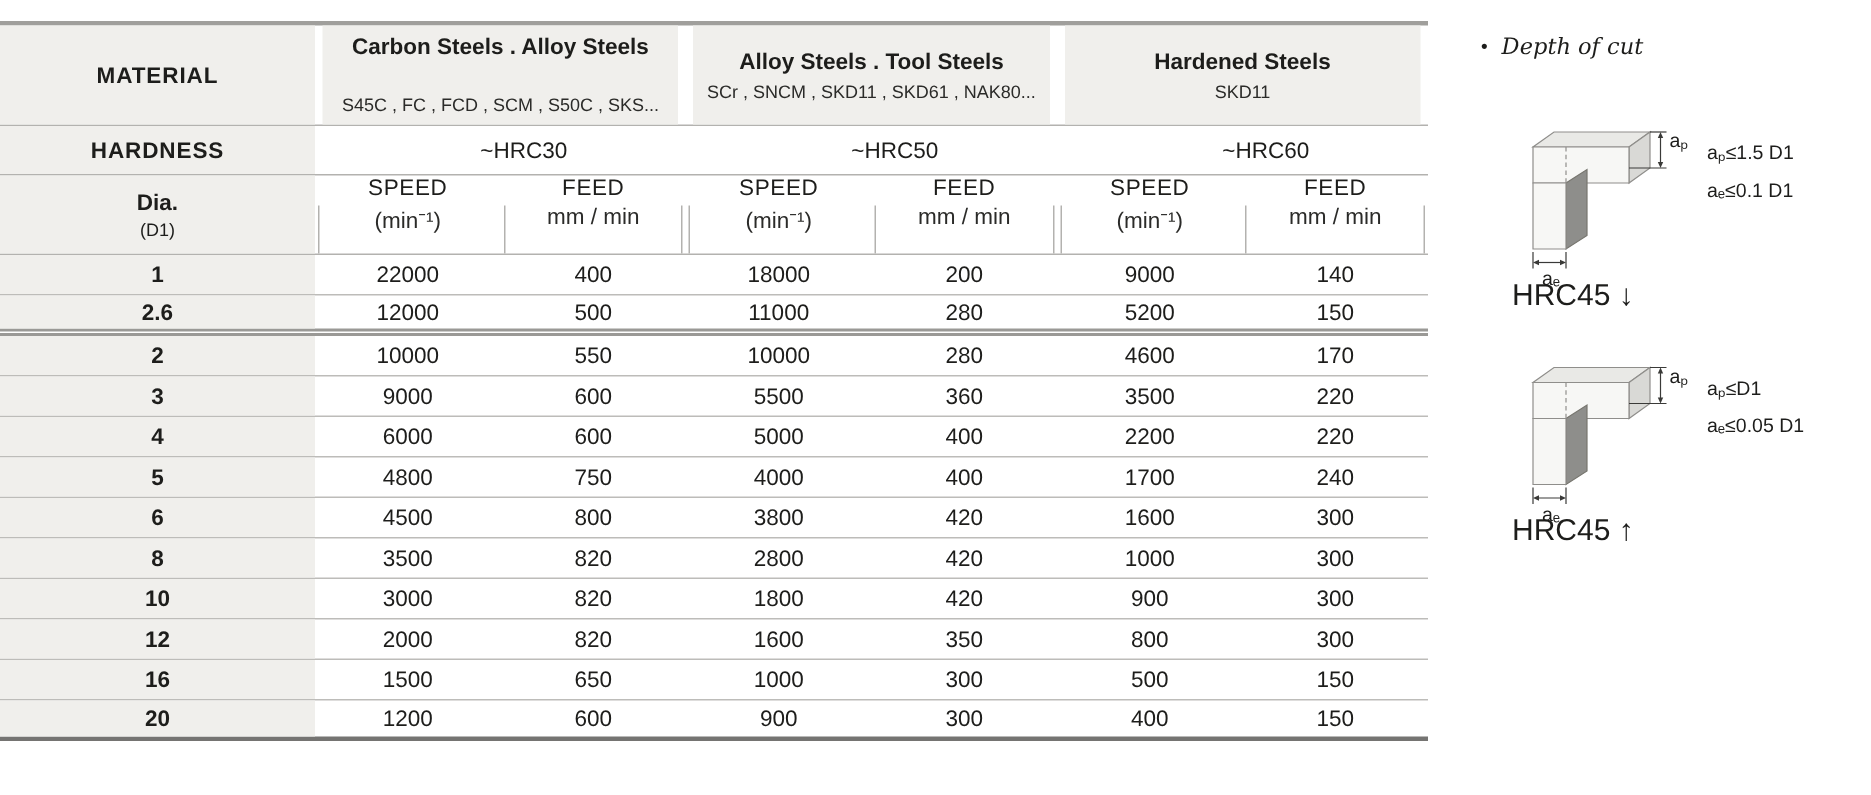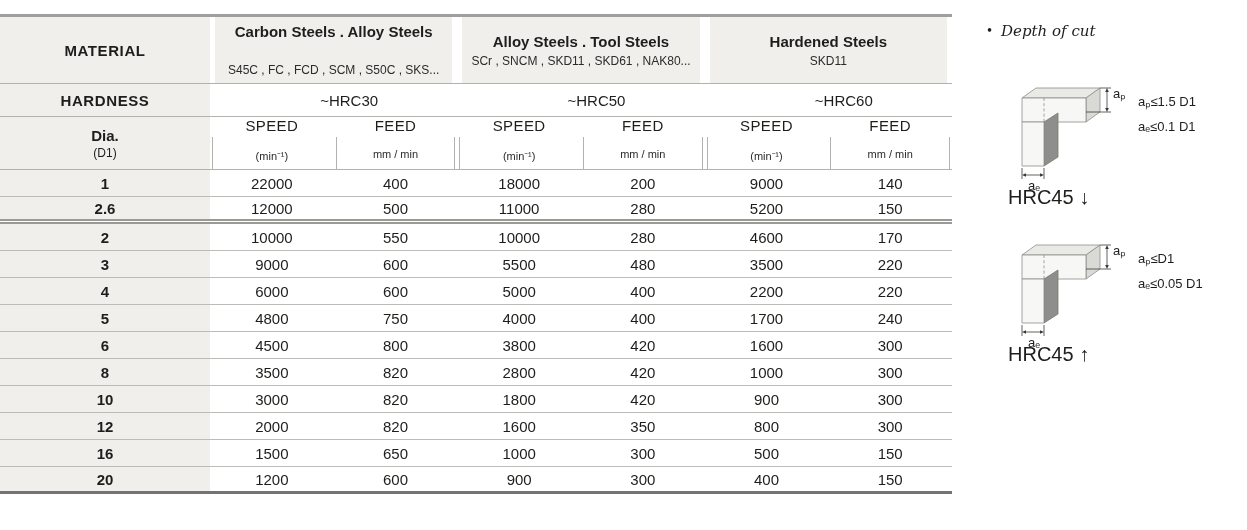--- a/index.html
+++ b/index.html
@@ -21,21 +21,21 @@
   .span-c { grid-column:6 / span 2; }
   .group-box { margin:0 5px; }
   .h-label { font-weight:bold; font-size:15px; letter-spacing:.6px; }
   .g-title { font-weight:bold; font-size:15px; }
   .g-sub { font-size:12px; margin-top:4px; color:#2b2b29; }
   .hvalue { display:flex; align-items:center; justify-content:center; font-size:15px;margin-left:31px; }
   .dia-box .dia-label { font-weight:bold; font-size:15px; }
   .dia-box .dia-sub { font-size:12px; margin-top:2px; }
   .hcell { display:flex; flex-direction:column; align-items:center; position:relative; }
   .hcell .hc-main { font-size:15px; letter-spacing:.4px; }
-  .hcell .unit { font-size:11px; margin-top:14px; color:#2b2b29; }
+  .hcell .unit { font-size:15px; margin-top:2px; color:#2b2b29; }
   .hcell::before { content:""; position:absolute; left:2px; bottom:0; width:1px; height:62%; background:var(--line,#b3b2af); }
   .hcell.col-feed::after { content:""; position:absolute; right:2px; bottom:0; width:1px; height:62%; background:var(--line,#b3b2af); }
 
   
   .trow { height:27px; border-bottom:1px solid #bdbcb9; }
   .trow.thick { border-bottom:5px double #9a9996; }
   .trow:last-child { border-bottom:3px solid var(--line-dark,#757472); }
   .trow .cell { display:flex; align-items:center; justify-content:center; height:100%; font-size:15px; }
   .trow .cell.dia { background:var(--cell-gray,#f0efec); font-weight:bold; }
 
@@ -148,21 +148,21 @@
         <div class="cell val">10000</div>
         <div class="cell val">280</div>
         <div class="cell val">4600</div>
         <div class="cell val">170</div>
       </div>
       <div class="grid-row trow">
         <div class="cell dia">3</div>
         <div class="cell val">9000</div>
         <div class="cell val">600</div>
         <div class="cell val">5500</div>
-        <div class="cell val">480</div>
+        <div class="cell val">360</div>
         <div class="cell val">3500</div>
         <div class="cell val">220</div>
       </div>
       <div class="grid-row trow">
         <div class="cell dia">4</div>
         <div class="cell val">6000</div>
         <div class="cell val">600</div>
         <div class="cell val">5000</div>
         <div class="cell val">400</div>
         <div class="cell val">2200</div>

